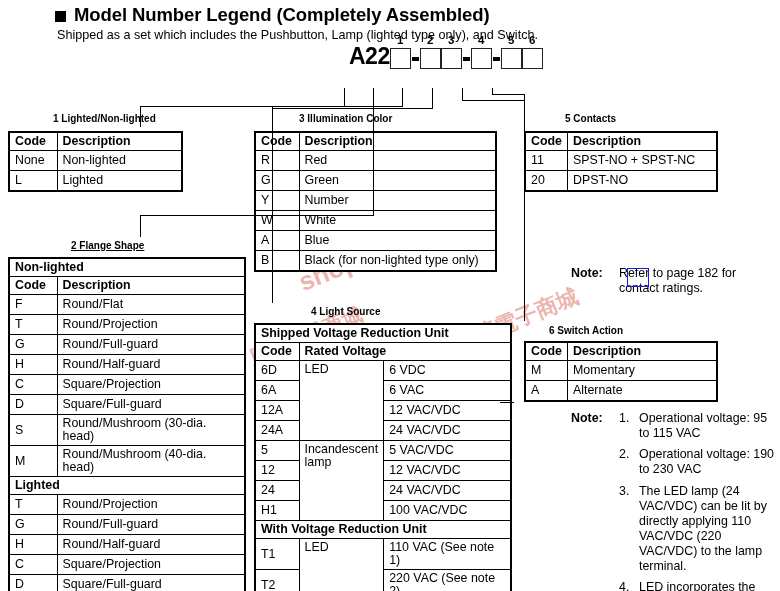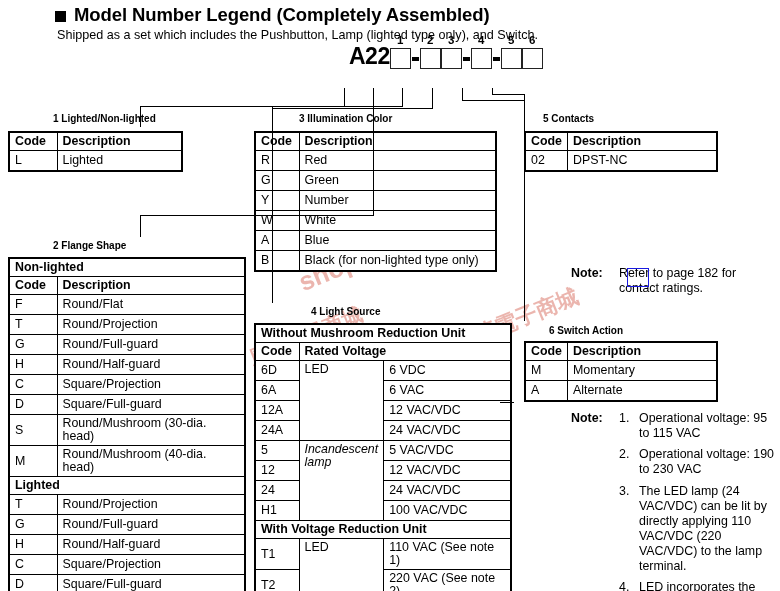--- a/index.html
+++ b/index.html
@@ -219,27 +219,31 @@
 <div class="ln lnh" style="left:500px; top:402px; width:14px;"></div>
 
 <div class="sect-title layer" style="left:6px; top:113px;">1 Lighted/Non-lighted</div>
 <table class="legend" style="left:8px; top:131px; width:175px;">
   <tbody>
       <tr>
     <th class="th-center" style="width:48px;">Code</th>
     <th class="th-desc">Description</th>
   </tr>
   <tr class="row-h">
+    <td class="c-code">None</td>
+    <td>Non-lighted</td>
+  </tr>
+  <tr class="row-h">
     <td class="c-code">L</td>
     <td>Lighted</td>
   </tr>
 </tbody>
   </table>
 
-<div class="sect-title layer" style="left:6px; top:240px;">2 Flange Shape</div>
+<div class="sect-title layer" style="left:24px; top:240px;text-decoration:underline;">2 Flange Shape</div>
 <table class="legend" style="left:8px; top:257px; width:238px;">
   <tbody>
       <tr>
     <th class="th-center" colspan="2">Non-lighted</th>
   </tr>
   <tr>
     <th class="th-center" style="width:48px;">Code</th>
     <th class="th-desc">Description</th>
   </tr>
   <tr class="row-h">
@@ -331,21 +335,21 @@
         <td class="c-code">B</td>
         <td>Black (for non-lighted type only)</td>
       </tr>
 </tbody>
   </table>
 
 <div class="sect-title layer" style="left:264px; top:306px;">4 Light Source</div>
 <table class="legend" style="left:254px; top:323px; width:258px;">
   <tbody>
       <tr>
-    <th class="th-center" colspan="3">Without Mushroom Reduction Unit</th>
+    <th class="th-center" colspan="3">Shipped Voltage Reduction Unit</th>
   </tr>
   <tr>
     <th class="th-center" style="width:44px;">Code</th>
     <th colspan="2">Rated Voltage</th>
   </tr>
   <tr class="row-h">
     <td class="c-code">6D</td>
     <td rowspan="4" style="width:82px; vertical-align:top;">LED</td>
     <td>6 VDC</td>
   </tr>
@@ -356,21 +360,21 @@
   <tr class="row-h">
         <td class="c-code">12A</td>
         <td>12 VAC/VDC</td>
       </tr>
   <tr class="row-h">
         <td class="c-code">24A</td>
         <td>24 VAC/VDC</td>
       </tr>
   <tr class="row-h">
     <td class="c-code">5</td>
-    <td rowspan="4" style="vertical-align:top;font-style:italic;">Incandescent lamp</td>
+    <td rowspan="4" style="vertical-align:top;">Incandescent lamp</td>
     <td>5 VAC/VDC</td>
   </tr>
   <tr class="row-h">
         <td class="c-code">12</td>
         <td>12 VAC/VDC</td>
       </tr>
   <tr class="row-h">
         <td class="c-code">24</td>
         <td>24 VAC/VDC</td>
       </tr>
@@ -386,30 +390,34 @@
     <td rowspan="2" style="vertical-align:top;">LED</td>
     <td>110 VAC (See note 1)</td>
   </tr>
   <tr class="row-h">
         <td class="c-code">T2</td>
         <td>220 VAC (See note 2)</td>
       </tr>
 </tbody>
   </table>
 
-<div class="sect-title layer" style="left:496px; top:113px;">5 Contacts</div>
+<div class="sect-title layer" style="left:518px; top:113px;">5 Contacts</div>
 <table class="legend" style="left:524px; top:131px; width:194px;">
   <tbody>
       <tr>
     <th class="th-center" style="width:42px;">Code</th>
     <th class="th-desc">Description</th>
   </tr>
   <tr class="row-h">
-        <td class="c-code">02</td>
-        <td>DPST-NC</td>
+        <td class="c-code">11</td>
+        <td>SPST-NO + SPST-NC</td>
+      </tr>
+  <tr class="row-h">
+        <td class="c-code">20</td>
+        <td>DPST-NO</td>
       </tr>
 </tbody>
   </table>
 
 <div class="note layer" style="left:524px; top:266px; width:230px;">
   <div class="note-rows">
     <div class="note-row">
       <span class="note-cell-l">Note:</span>
       <span class="note-simple-t">Refer to page 182 for contact ratings.</span>
     </div>

